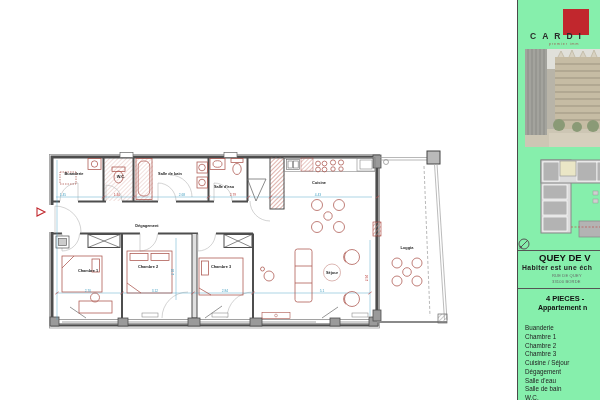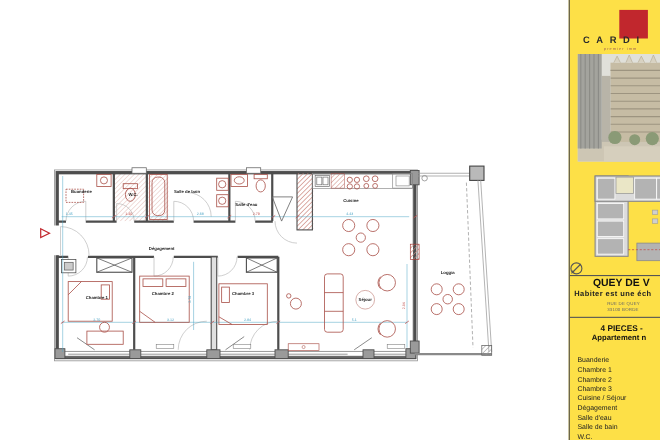--- a/index.html
+++ b/index.html
@@ -4,21 +4,21 @@
 <style>
   html,body{margin:0;padding:0;}
   body{
     width:600px;height:400px;overflow:hidden;position:relative;
     background:#ffffff;font-family:"Liberation Sans",sans-serif;
   }
   #plan-svg{position:absolute;left:0;top:0;}
   
   #sidebar{
     position:absolute;left:517px;top:0;width:83px;height:400px;
-    border-left:1px solid #4a4a4a;background:#fde047;
+    border-left:1px solid #4a4a4a;background:#86efac;
   }
   .logo-square{position:absolute;left:45px;top:9px;width:26px;height:26px;}
   .brand{position:absolute;left:12px;top:31px;font-size:8.5px;font-weight:bold;
          letter-spacing:6px;color:#2b2b2b;white-space:nowrap;}
   .tagline{position:absolute;left:31px;top:42px;font-size:3.5px;letter-spacing:1px;
          color:#9b5a52;white-space:nowrap;}
   .photo{position:absolute;left:7px;top:49px;}
   .keyplan{position:absolute;left:1px;top:153px;}
   .compass{position:absolute;left:-2px;top:236px;}
   .hline{position:absolute;left:0;width:83px;border-top:1px solid #555;}

